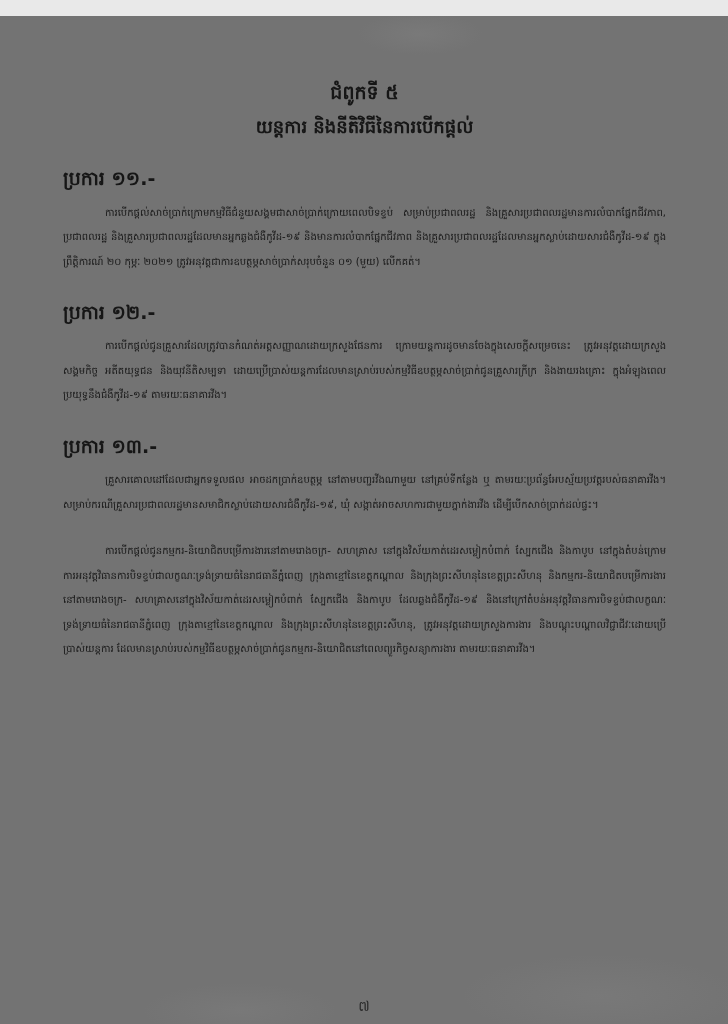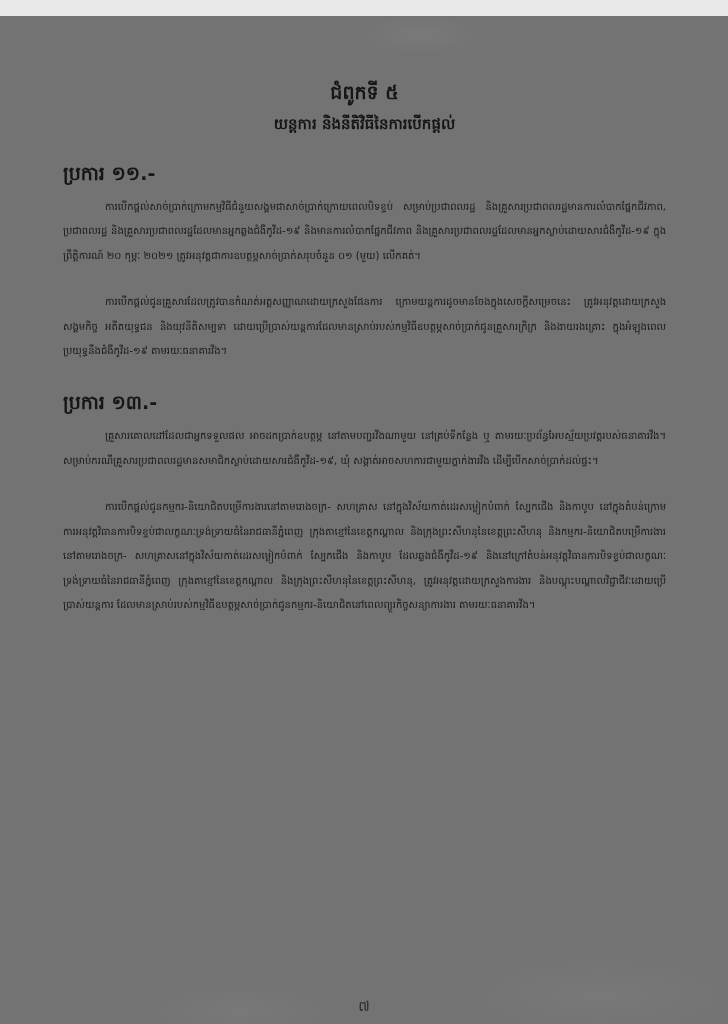--- a/index.html
+++ b/index.html
@@ -47,21 +47,21 @@
   .chapter-head {
     text-align: center;
     font-weight: bold;
     margin-bottom: 6px;
   }
   .chapter-title {
     font-size: 19px;
     line-height: 1.9;
   }
   .chapter-subtitle {
-    font-size: 15px;
+    font-size: 18px;
     line-height: 1.9;
   }
   .article {
     margin-top: 18px;
   }
   .article-heading {
     font-weight: bold;
     font-size: 19px;
     line-height: 1.7;
     margin-bottom: 6px;
@@ -96,20 +96,21 @@
       <div class="chapter-title">ជំពូកទី ៥</div>
       <div class="chapter-subtitle">យន្តការ និងនីតិវិធីនៃការបើកផ្តល់</div>
     </div>
 
     <div class="article">
       <div class="article-heading">ប្រការ ១១.-</div>
       <p class="article-body">ការបើកផ្តល់សាច់ប្រាក់ក្រោមកម្មវិធីជំនួយសង្គមជាសាច់ប្រាក់ក្រោយពេលបិទខ្ទប់ សម្រាប់ប្រជាពលរដ្ឋ និងគ្រួសារប្រជាពលរដ្ឋមានការលំបាកផ្នែកជីវភាព, ប្រជាពលរដ្ឋ និងគ្រួសារប្រជាពលរដ្ឋដែលមានអ្នកឆ្លងជំងឺកូវីដ-១៩ និងមានការលំបាកផ្នែកជីវភាព និងគ្រួសារប្រជាពលរដ្ឋដែលមានអ្នកស្លាប់ដោយសារជំងឺកូវីដ-១៩ ក្នុងព្រឹត្តិការណ៍ ២០ កុម្ភៈ ២០២១ ត្រូវអនុវត្តជាការឧបត្ថម្ភសាច់ប្រាក់សរុបចំនួន ០១ (មួយ) លើកគត់។</p>
     </div>
 
     <div class="article">
+      <div class="article-heading">ប្រការ ១២.-</div>
       <p class="article-body">ការបើកផ្តល់ជូនគ្រួសារដែលត្រូវបានកំណត់អត្តសញ្ញាណដោយក្រសួងផែនការ ក្រោមយន្តការដូចមានចែងក្នុងសេចក្តីសម្រេចនេះ ត្រូវអនុវត្តដោយក្រសួងសង្គមកិច្ច អតីតយុទ្ធជន និងយុវនីតិសម្បទា ដោយប្រើប្រាស់យន្តការដែលមានស្រាប់របស់កម្មវិធីឧបត្ថម្ភសាច់ប្រាក់ជូនគ្រួសារក្រីក្រ និងងាយរងគ្រោះ ក្នុងអំឡុងពេលប្រយុទ្ធនឹងជំងឺកូវីដ-១៩ តាមរយៈធនាគារវីង។</p>
     </div>
 
     <div class="article a13">
       <div class="article-heading">ប្រការ ១៣.-</div>
       <p class="article-body">គ្រួសារគោលដៅដែលជាអ្នកទទួលផល អាចដកប្រាក់ឧបត្ថម្ភ នៅតាមបញ្ជរវីងណាមួយ នៅគ្រប់ទីកន្លែង ឬ តាមរយៈប្រព័ន្ធអែបស្ម័យប្រវត្តរបស់ធនាគារវីង។ សម្រាប់ករណីគ្រួសារប្រជាពលរដ្ឋមានសមាជិកស្លាប់ដោយសារជំងឺកូវីដ-១៩, ឃុំ សង្កាត់អាចសហការជាមួយភ្នាក់ងារវីង ដើម្បីបើកសាច់ប្រាក់ដល់ផ្ទះ។</p>
     </div>
 
     <div class="article a14">
       <p class="article-body">ការបើកផ្តល់ជូនកម្មករ-និយោជិតបម្រើការងារនៅតាមរោងចក្រ- សហគ្រាស នៅក្នុងវិស័យកាត់ដេរសម្លៀកបំពាក់ ស្បែកជើង និងកាបូប នៅក្នុងតំបន់ក្រោមការអនុវត្តវិធានការបិទខ្ទប់ជាលក្ខណៈទ្រង់ទ្រាយធំនៃរាជធានីភ្នំពេញ ក្រុងតាខ្មៅនៃខេត្តកណ្តាល និងក្រុងព្រះសីហនុនៃខេត្តព្រះសីហនុ និងកម្មករ-និយោជិតបម្រើការងារ នៅតាមរោងចក្រ- សហគ្រាសនៅក្នុងវិស័យកាត់ដេរសម្លៀកបំពាក់ ស្បែកជើង និងកាបូប ដែលឆ្លងជំងឺកូវីដ-១៩ និងនៅក្រៅតំបន់អនុវត្តវិធានការបិទខ្ទប់ជាលក្ខណៈទ្រង់ទ្រាយធំនៃរាជធានីភ្នំពេញ ក្រុងតាខ្មៅនៃខេត្តកណ្តាល និងក្រុងព្រះសីហនុនៃខេត្តព្រះសីហនុ, ត្រូវអនុវត្តដោយក្រសួងការងារ និងបណ្តុះបណ្តាលវិជ្ជាជីវៈដោយប្រើប្រាស់យន្តការ ដែលមានស្រាប់របស់កម្មវិធីឧបត្ថម្ភសាច់ប្រាក់ជូនកម្មករ-និយោជិតនៅពេលព្យួរកិច្ចសន្យាការងារ តាមរយៈធនាគារវីង។</p>

